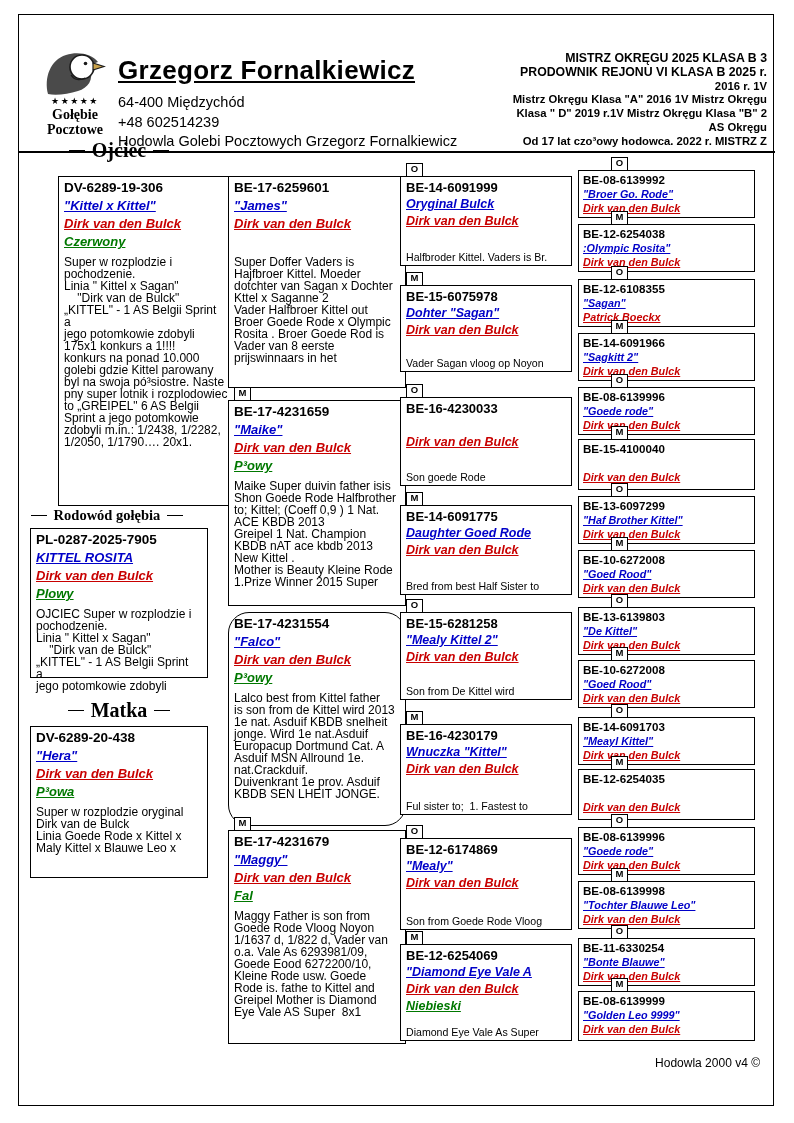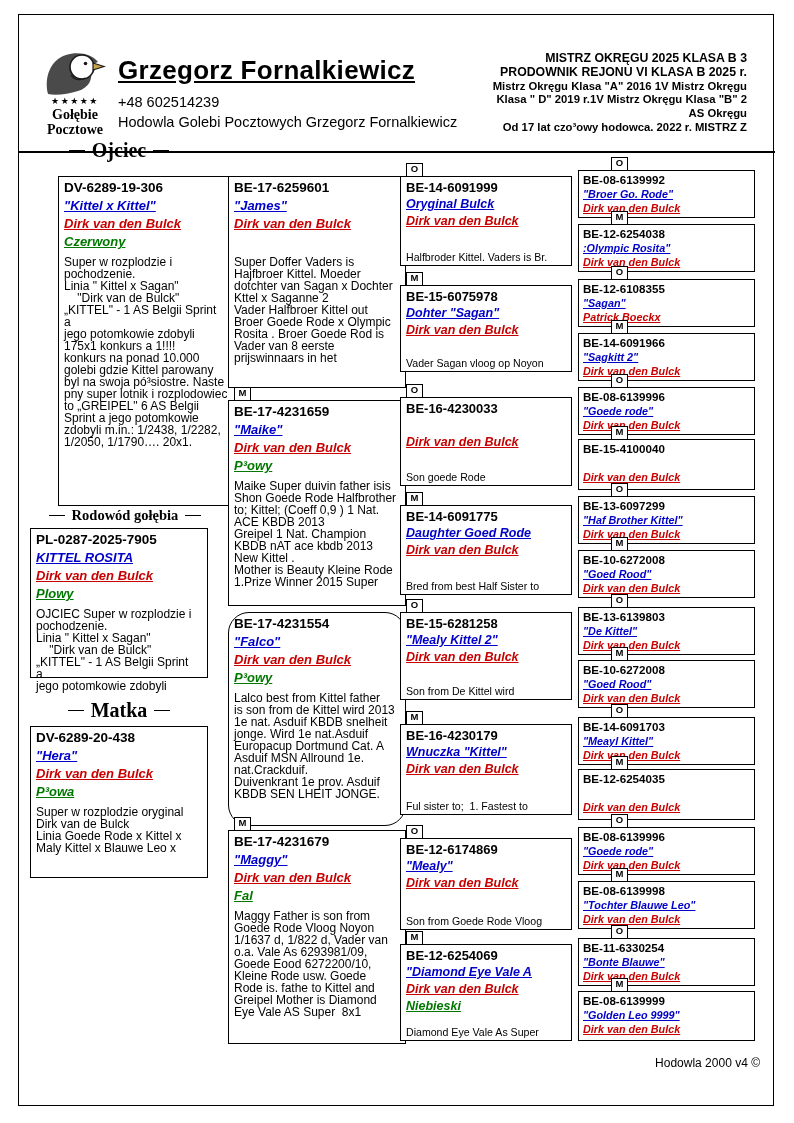--- a/index.html
+++ b/index.html
@@ -9,21 +9,21 @@
   .hdr-rule{position:absolute;left:18px;top:151px;width:757px;border-top:2px solid #000;}
 
   
   .logo{position:absolute;left:33px;top:50px;width:84px;text-align:center;}
   .logo svg{display:block;margin:0 auto;}
   .stars{font-size:9px;letter-spacing:1.5px;line-height:11px;}
   .logo-t{font-family:"Liberation Serif",serif;font-weight:bold;font-size:14px;line-height:15px;}
   .owner-name{position:absolute;left:118px;top:55px;font-size:26px;font-weight:bold;
               text-decoration:underline;letter-spacing:.3px;white-space:nowrap;}
   .addr{position:absolute;left:118px;top:93px;font-size:14.5px;line-height:19.5px;}
-  .ach{position:absolute;left:432px;top:52px;width:315px;text-align:right;font-weight:bold;
+  .ach{position:absolute;left:452px;top:52px;width:315px;text-align:right;font-weight:bold;
        font-size:11.3px;line-height:13.8px;}
   .ach .big{font-size:12.3px;}
 
   
   .sec-title{position:absolute;display:flex;align-items:center;justify-content:center;gap:7px;
              font-family:"Liberation Serif",serif;font-weight:bold;}
   .sec-title .dash{width:16px;height:0;border-top:1.8px solid #000;}
   .t-big{font-size:20px;}
   .t-small{font-size:14.5px;}
 
@@ -72,41 +72,43 @@
       <path d="M49 13 L60 16.5 L49 20 Z" fill="#caa24a" stroke="#1a1a1a" stroke-width="1.2"></path>
       <path d="M27 25 C30 30 36 31 41 28" fill="none" stroke="#1a1a1a" stroke-width="1.2"></path>
     </svg>
     <div class="stars">★★★★★</div>
     <div class="logo-t">Gołębie</div>
     <div class="logo-t">Pocztowe</div>
   </div>
 
   <div class="owner-name">Grzegorz Fornalkiewicz</div>
   <div class="addr">
+    <div>64-400 Międzychód</div>
     <div>+48 602514239</div>
     <div>Hodowla Golebi Pocztowych Grzegorz Fornalkiewicz</div>
   </div>
 
   <div class="ach">
     <div class="big">MISTRZ OKRĘGU 2025 KLASA  B 3</div>
     <div class="big">PRODOWNIK REJONU VI KLASA B 2025 r.</div>
+    <div>2016 r. 1V</div>
     <div>Mistrz Okręgu Klasa "A"  2016 1V Mistrz Okręgu</div>
     <div>Klasa " D"  2019 r.1V Mistrz Okręgu Klasa "B" 2</div>
     <div>AS Okręgu</div>
     <div>Od 17 lat czo³owy hodowca. 2022 r. MISTRZ  Z</div>
   </div>
 
   <div class="hdr-rule"></div>
 
   <div class="sec-title t-big" style="left:30px;top:139px;width:178px;">
     <span class="dash"></span>
     <span>Ojciec</span>
     <span class="dash"></span>
   </div>
-  <div class="sec-title t-small" style="left:36px;top:507px;width:178px;">
+  <div class="sec-title t-small" style="left:18px;top:507px;width:178px;">
     <span class="dash"></span>
     <span>Rodowód gołębia</span>
     <span class="dash"></span>
   </div>
   <div class="sec-title t-big" style="left:30px;top:699px;width:178px;">
     <span class="dash"></span>
     <span>Matka</span>
     <span class="dash"></span>
   </div>
 

